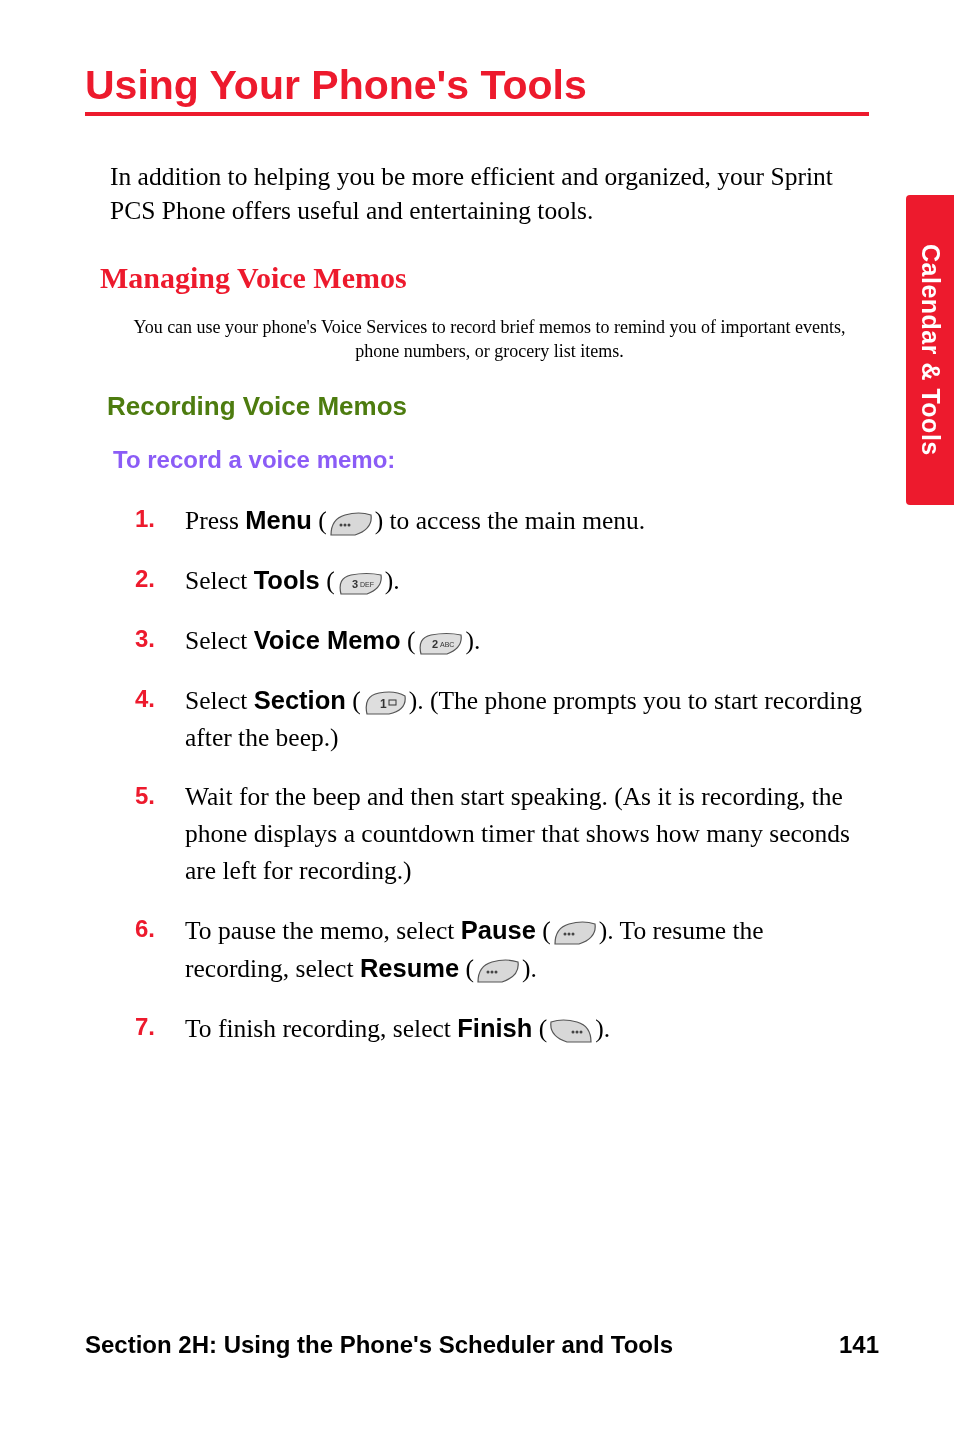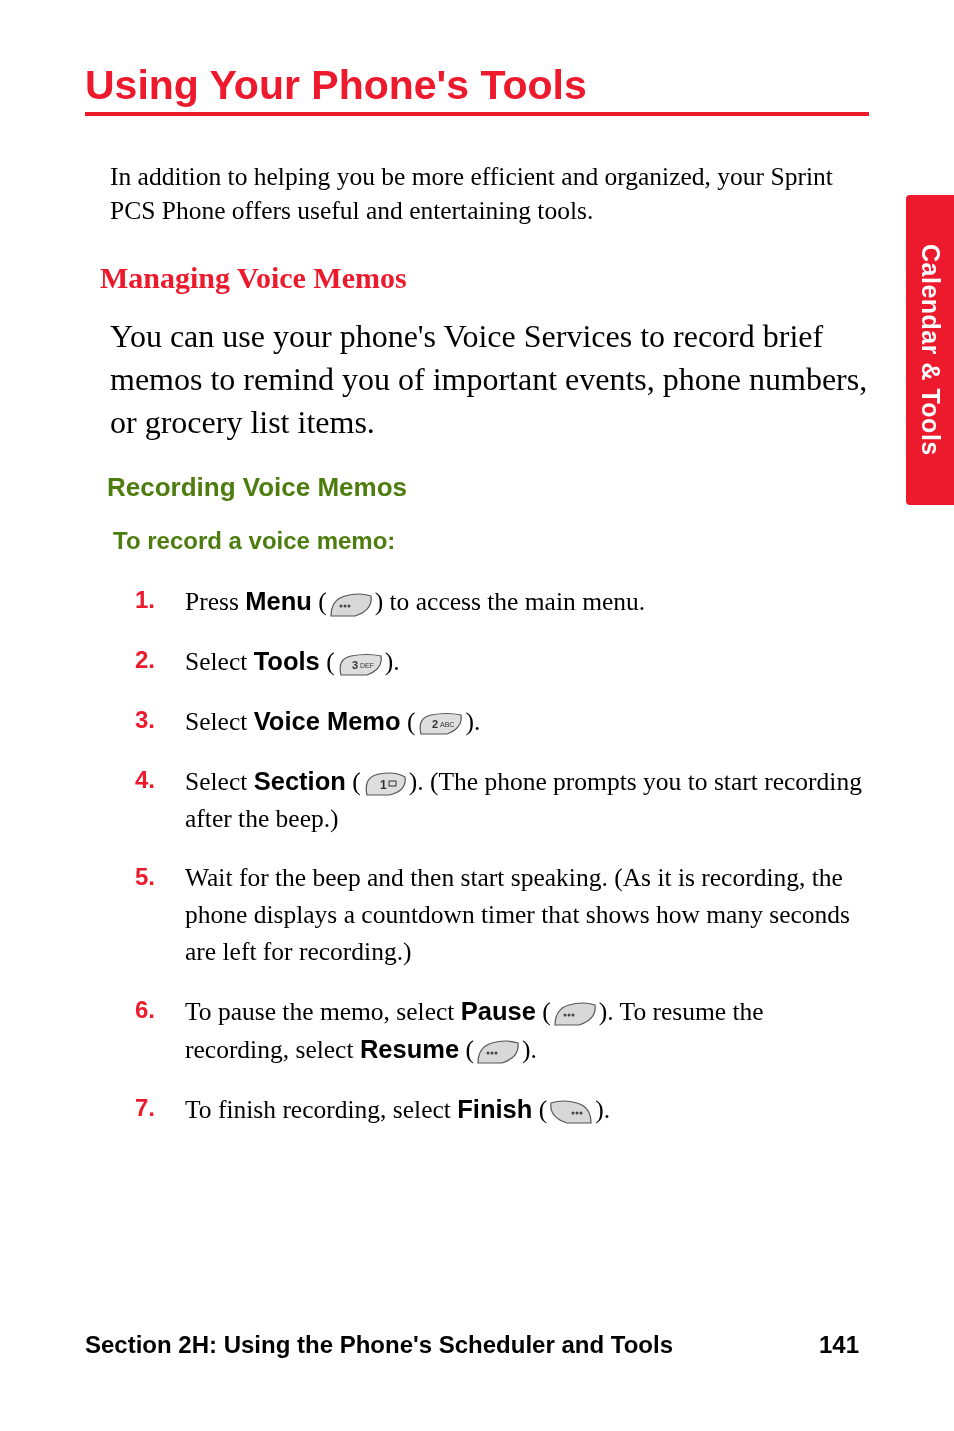--- a/index.html
+++ b/index.html
@@ -30,36 +30,37 @@
     margin: 0 0 32px 25px;
   }
   .section-heading {
     font-family: Liberation Serif, serif;
     font-weight: bold;
     font-size: 30px;
     color: #ed1a2d;
     margin: 0 0 20px 15px;
   }
   .body-text {
-    font-size: 32px;
+    font-size: 18px;
     line-height: 1.35;
     margin: 0 0 28px 25px;
+    text-align: center;
   }
   .sub-heading {
     font-family: Arial, Helvetica, sans-serif;
     font-weight: bold;
     font-size: 26px;
     color: #4d7c0f;
     margin: 0 0 24px 22px;
   }
   .lead-line {
     font-family: Arial, Helvetica, sans-serif;
     font-weight: bold;
     font-size: 24px;
-    color: #4d7c0f;
+    color: #8b5cf6;
     margin: 0 0 28px 28px;
   }
   ol.steps {
     list-style: none;
     counter-reset: step;
     margin: 0 0 16px 50px;
   }
   ol.steps > li {
     counter-increment: step;
     position: relative;
@@ -106,21 +107,21 @@
     font-family: Arial, Helvetica, sans-serif;
     font-weight: bold;
     font-size: 25px;
     color: #fff;
     letter-spacing: 0.5px;
   }
   .footer {
     position: absolute;
     bottom: 72px;
     left: 85px;
-    right: 95px;
+    right: 75px;
     display: flex;
     justify-content: space-between;
     align-items: baseline;
     font-family: Arial, Helvetica, sans-serif;
     font-weight: bold;
     font-size: 24px;
   }
 </style>
 </head>
 <body>

